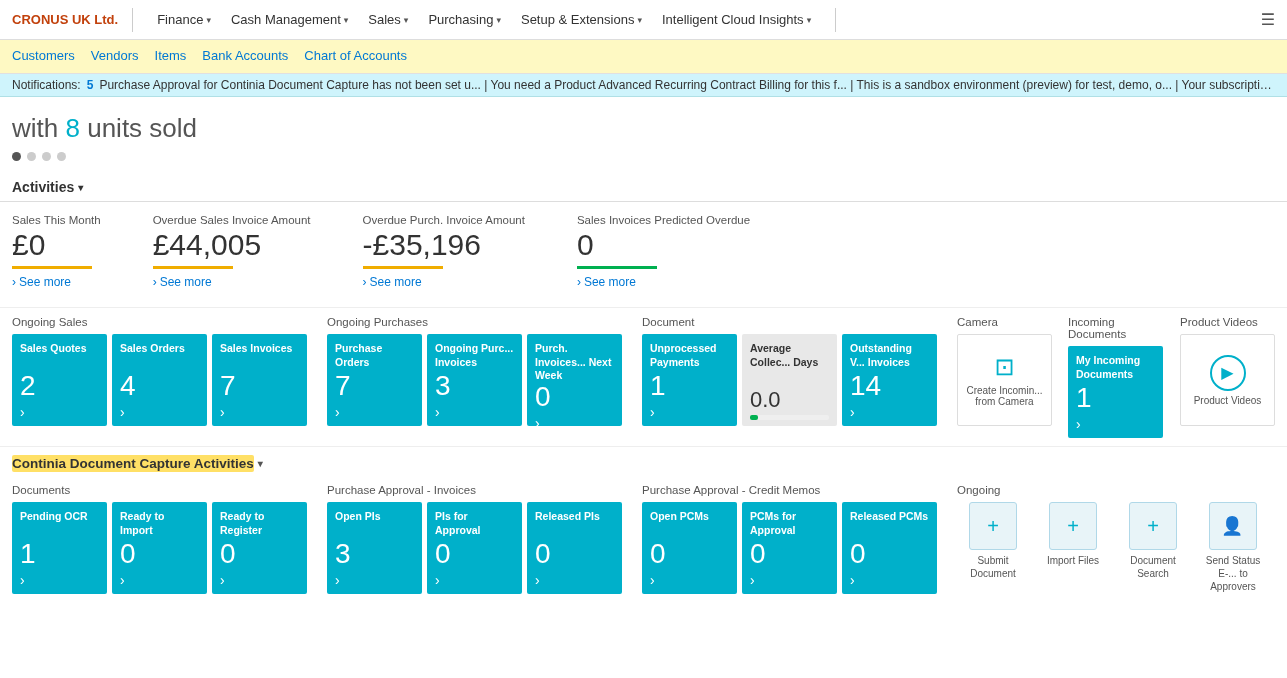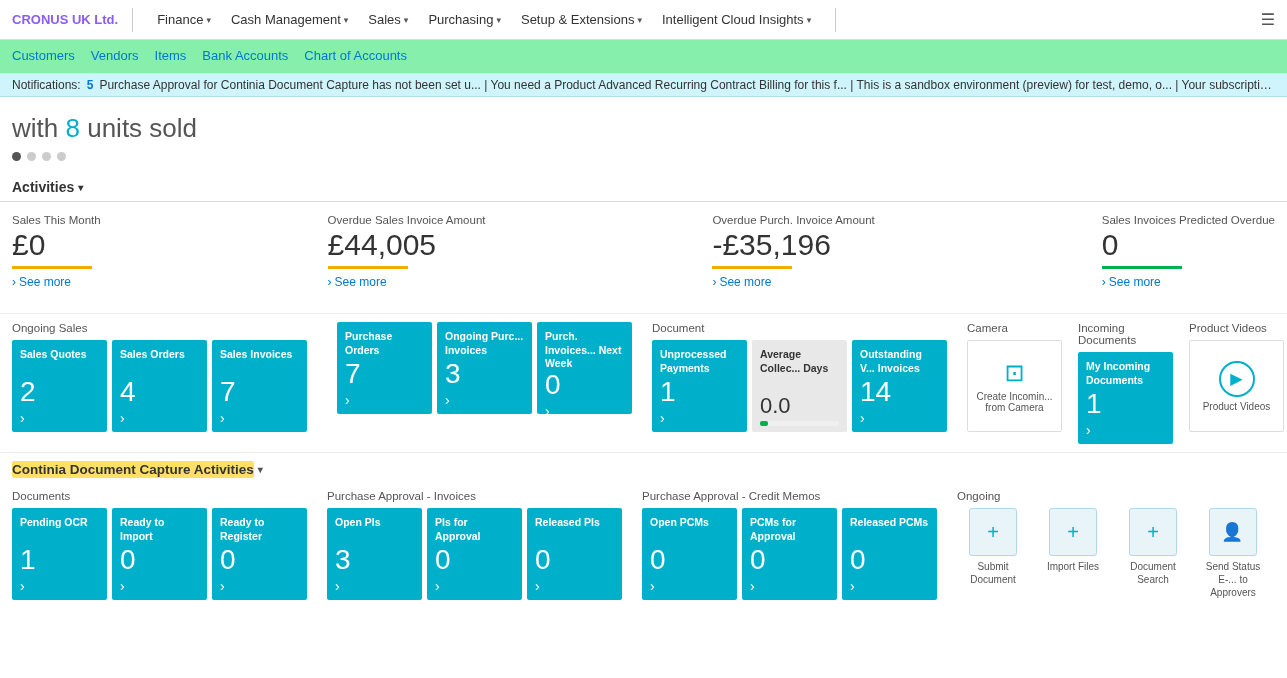--- a/index.html
+++ b/index.html
@@ -1,48 +1,48 @@
 <!DOCTYPE html>
 <html><head>
   <meta charset="utf-8">
   <style>
     * { box-sizing: border-box; margin: 0; padding: 0; }
     body { font-family: 'Segoe UI', Arial, sans-serif; font-size: 13px; color: #333; background: #fff; overflow-x: hidden; }
 
     
     .top-nav { display: flex; align-items: center; height: 40px; background: #fff; border-bottom: 1px solid #ddd; padding: 0 12px; gap: 8px; }
-    .company-name { font-weight: 700; font-size: 13px; color: #8b5cf6; white-space: nowrap; }
+    .company-name { font-weight: 700; font-size: 13px; color: #c2410c; white-space: nowrap; }
     .nav-divider { width: 1px; height: 24px; background: #ccc; margin: 0 6px; }
     .nav-menu { display: flex; gap: 0; }
     .nav-item { display: flex; align-items: center; gap: 3px; padding: 0 10px; height: 41px; font-size: 13px; color: #333; cursor: pointer; white-space: nowrap; }
     .nav-item .caret { font-size: 9px; color: #555; }
     .hamburger { margin-left: auto; cursor: pointer; font-size: 16px; color: #555; }
 
     
-    .sub-nav { display: flex; gap: 16px; padding: 8px 12px 0; border-bottom: 1px solid #e0e0e0; background: #86efac; }
+    .sub-nav { display: flex; gap: 16px; padding: 8px 12px 0; border-bottom: 1px solid #e0e0e0; background: #fef9c3; }
     .sub-nav-item { padding-bottom: 8px; font-size: 13px; color: #0078d4; cursor: pointer; border-bottom: 2px solid transparent; }
 
     
     .notification-bar { background: #cff4fc; border-bottom: 1px solid #b0e0e6; padding: 4px 12px; font-size: 12px; color: #333; white-space: nowrap; overflow: hidden; display: flex; align-items: center; gap: 6px; }
     .notif-count { font-weight: 600; color: #0078d4; }
 
     
     .hero { padding: 16px 12px 8px; }
     .hero-text { font-size: 26px; color: #555; font-weight: 300; }
     .hero-number { color: #00b0ca; font-weight: 400; }
     .hero-dots { display: flex; gap: 6px; margin-top: 8px; }
     .hero-dot { width: 9px; height: 9px; border-radius: 50%; background: #ccc; }
     .hero-dot.active { background: #555; }
 
     
     .section-header { display: flex; align-items: center; gap: 4px; padding: 10px 12px 6px; font-size: 14px; font-weight: 600; color: #333; border-bottom: 1px solid #ddd; cursor: pointer; }
     .section-header .caret { font-size: 10px; }
 
     
-    .activities-row { display: flex; gap: 40px; padding: 12px 12px 24px; border-bottom: 1px solid #eee; justify-content: space-between; }
+    .activities-row { display: flex; gap: 52px; padding: 12px 12px 18px; border-bottom: 1px solid #eee; }
     .activity-item { display: flex; flex-direction: column; }
     .activity-label { font-size: 11.5px; color: #555; margin-bottom: 4px; }
     .activity-value { font-size: 30px; font-weight: 300; color: #333; line-height: 1; }
     .activity-bar { height: 3px; width: 80px; background: #f0ad00; margin: 6px 0 4px; }
     .activity-bar.green { background: #00b050; }
     .activity-bar.yellow { background: #f0ad00; }
     .see-more { font-size: 12px; color: #0078d4; cursor: pointer; display: flex; align-items: center; gap: 3px; margin-top: 2px; }
 
     
     .cue-tile { width: 95px; height: 92px; background: #00b0ca; color: #fff; border-radius: 2px; padding: 8px 8px 6px; display: flex; flex-direction: column; cursor: pointer; position: relative; flex-shrink: 0; }
@@ -173,21 +173,21 @@
     <div class="activity-bar green"></div>
     <div class="see-more">
       <span>›</span>
       <span>See more</span>
     </div>
   </div>
 </div>
 
 <div style="display:flex; gap:0; padding: 8px 12px; border-bottom: 1px solid #eee; align-items: flex-start;">
 
-  <div style="margin-right: 30px;">
+  <div style="margin-right: 20px;">
     <div class="cues-group-title">Ongoing Sales</div>
     <div style="display:flex; gap:5px;">
       <div class="cue-tile">
         <span class="cue-tile-label">Sales Quotes</span>
         <span class="cue-tile-value">2</span>
         <span class="cue-tile-arrow">›</span>
       </div>
       <div class="cue-tile">
         <span class="cue-tile-label">Sales Orders</span>
         <span class="cue-tile-value">4</span>
@@ -195,20 +195,21 @@
       </div>
       <div class="cue-tile">
         <span class="cue-tile-label">Sales Invoices</span>
         <span class="cue-tile-value">7</span>
         <span class="cue-tile-arrow">›</span>
       </div>
     </div>
   </div>
 
   <div style="margin-right: 20px;">
+    <div class="cues-group-title">Ongoing Purchases</div>
     <div style="display:flex; gap:5px;">
       <div class="cue-tile">
         <span class="cue-tile-label">Purchase Orders</span>
         <span class="cue-tile-value">7</span>
         <span class="cue-tile-arrow">›</span>
       </div>
       <div class="cue-tile">
         <span class="cue-tile-label">Ongoing Purc... Invoices</span>
         <span class="cue-tile-value">3</span>
         <span class="cue-tile-arrow">›</span>

